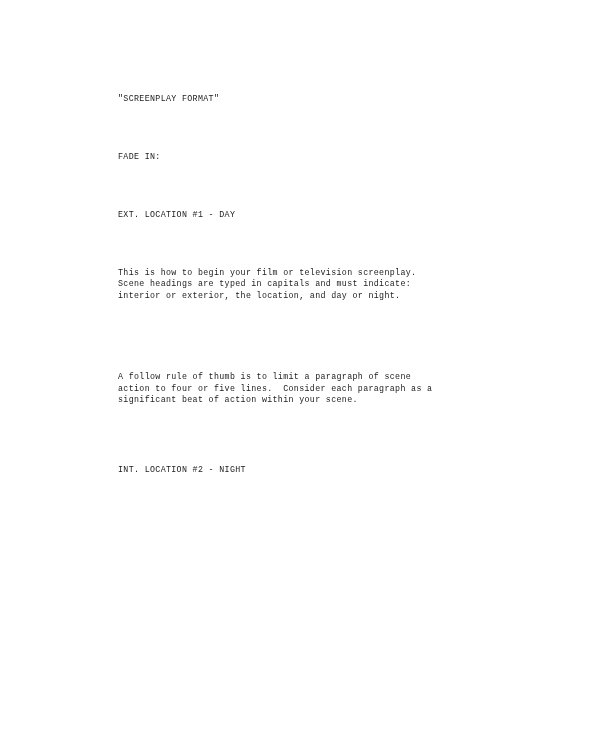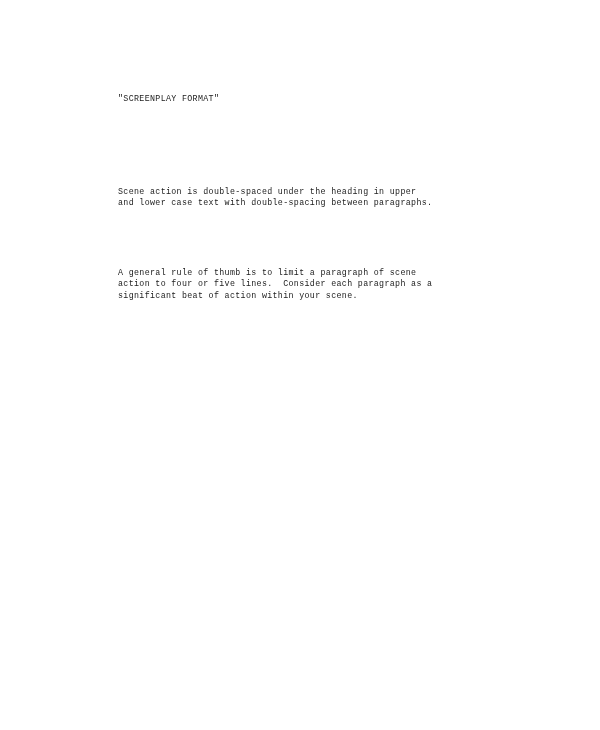--- a/index.html
+++ b/index.html
@@ -46,31 +46,35 @@
 </style>
 </head>
 <body>
 
 <div class="page">
 
   <div class="script">
 
     <div class="block title">"SCREENPLAY FORMAT"</div>
 
+    <div class="block">FADE IN:</div>
+
+    <div class="block sceneheading">EXT. LOCATION #1 - DAY</div>
+
+    <div class="block">This is how to begin your film or television screenplay.
+Scene headings are typed in capitals and must indicate:
+interior or exterior, the location, and day or night.</div>
 
 
 
-    <div class="block">Scene action is double-spaced under the heading in upper
-and lower case text with double-spacing between paragraphs.</div>
-
-
-    <div class="block gap-lg">A general rule of thumb is to limit a paragraph of scene
+    <div class="block gap-lg">A follow rule of thumb is to limit a paragraph of scene
 action to four or five lines.  Consider each paragraph as a
 significant beat of action within your scene.</div>
 
+    <div class="block sceneheading">INT. LOCATION #2 - NIGHT</div>
 
 
     
 
     
 
     
 
   </div>
 </div>

